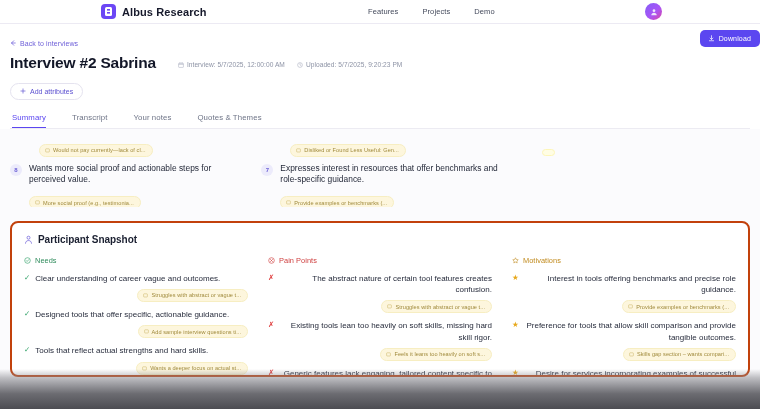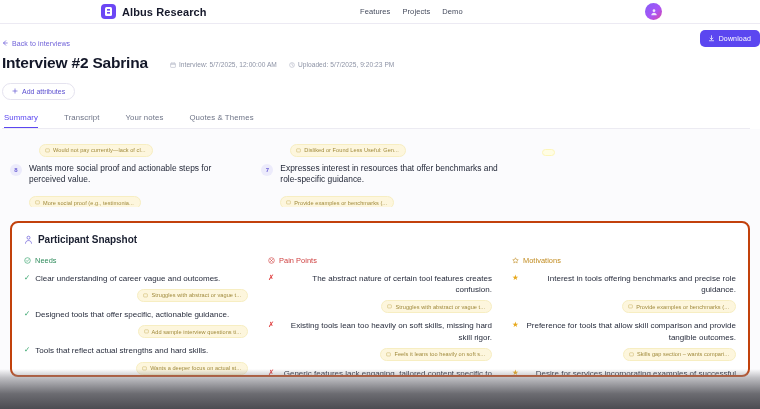--- a/index.html
+++ b/index.html
@@ -34,38 +34,38 @@
   .logo-box {
     width: 15px; height: 15px; border-radius: 4px;
     background: #6c47f5;
     display: flex; align-items: center; justify-content: center;
   }
   .logo-box svg { display:block; }
   .brand-name {
     font-size: 11px; font-weight: bold; letter-spacing: .1px; color: #16192b;
   }
   .navlinks {
-    position: absolute; left: 360px;
-    display: flex; gap: 12px; text-align: right;
+    position: absolute; left: 368px;
+    display: flex; gap: 24px; text-align: right;
   }
   .navlinks a {
     font-size: 7.5px; color: #444a5c; text-decoration: none; letter-spacing: .1px;
   }
   .avatar {
     position: absolute; left: 645px; top: 3px;
     width: 17px; height: 17px; border-radius: 50%;
     background: linear-gradient(135deg, #8b5cf6 10%, #a855f7 55%, #d946a6 100%);
     display: flex; align-items: center; justify-content: center;
   }
   .avatar svg { display:block; }
 
   
   .header {
     background: #ffffff;
-    padding: 8px 10px 0 2px;
+    padding: 8px 10px 0 10px;
     position: relative;
   }
   .backlink {
     display: inline-flex; align-items: center; gap: 4px;
     font-size: 7px; color: #6d5fd8; letter-spacing: .1px;
     margin-bottom: 7px;
   }
   .title-row {
     display: flex; align-items: baseline; gap: 22px;
   }

